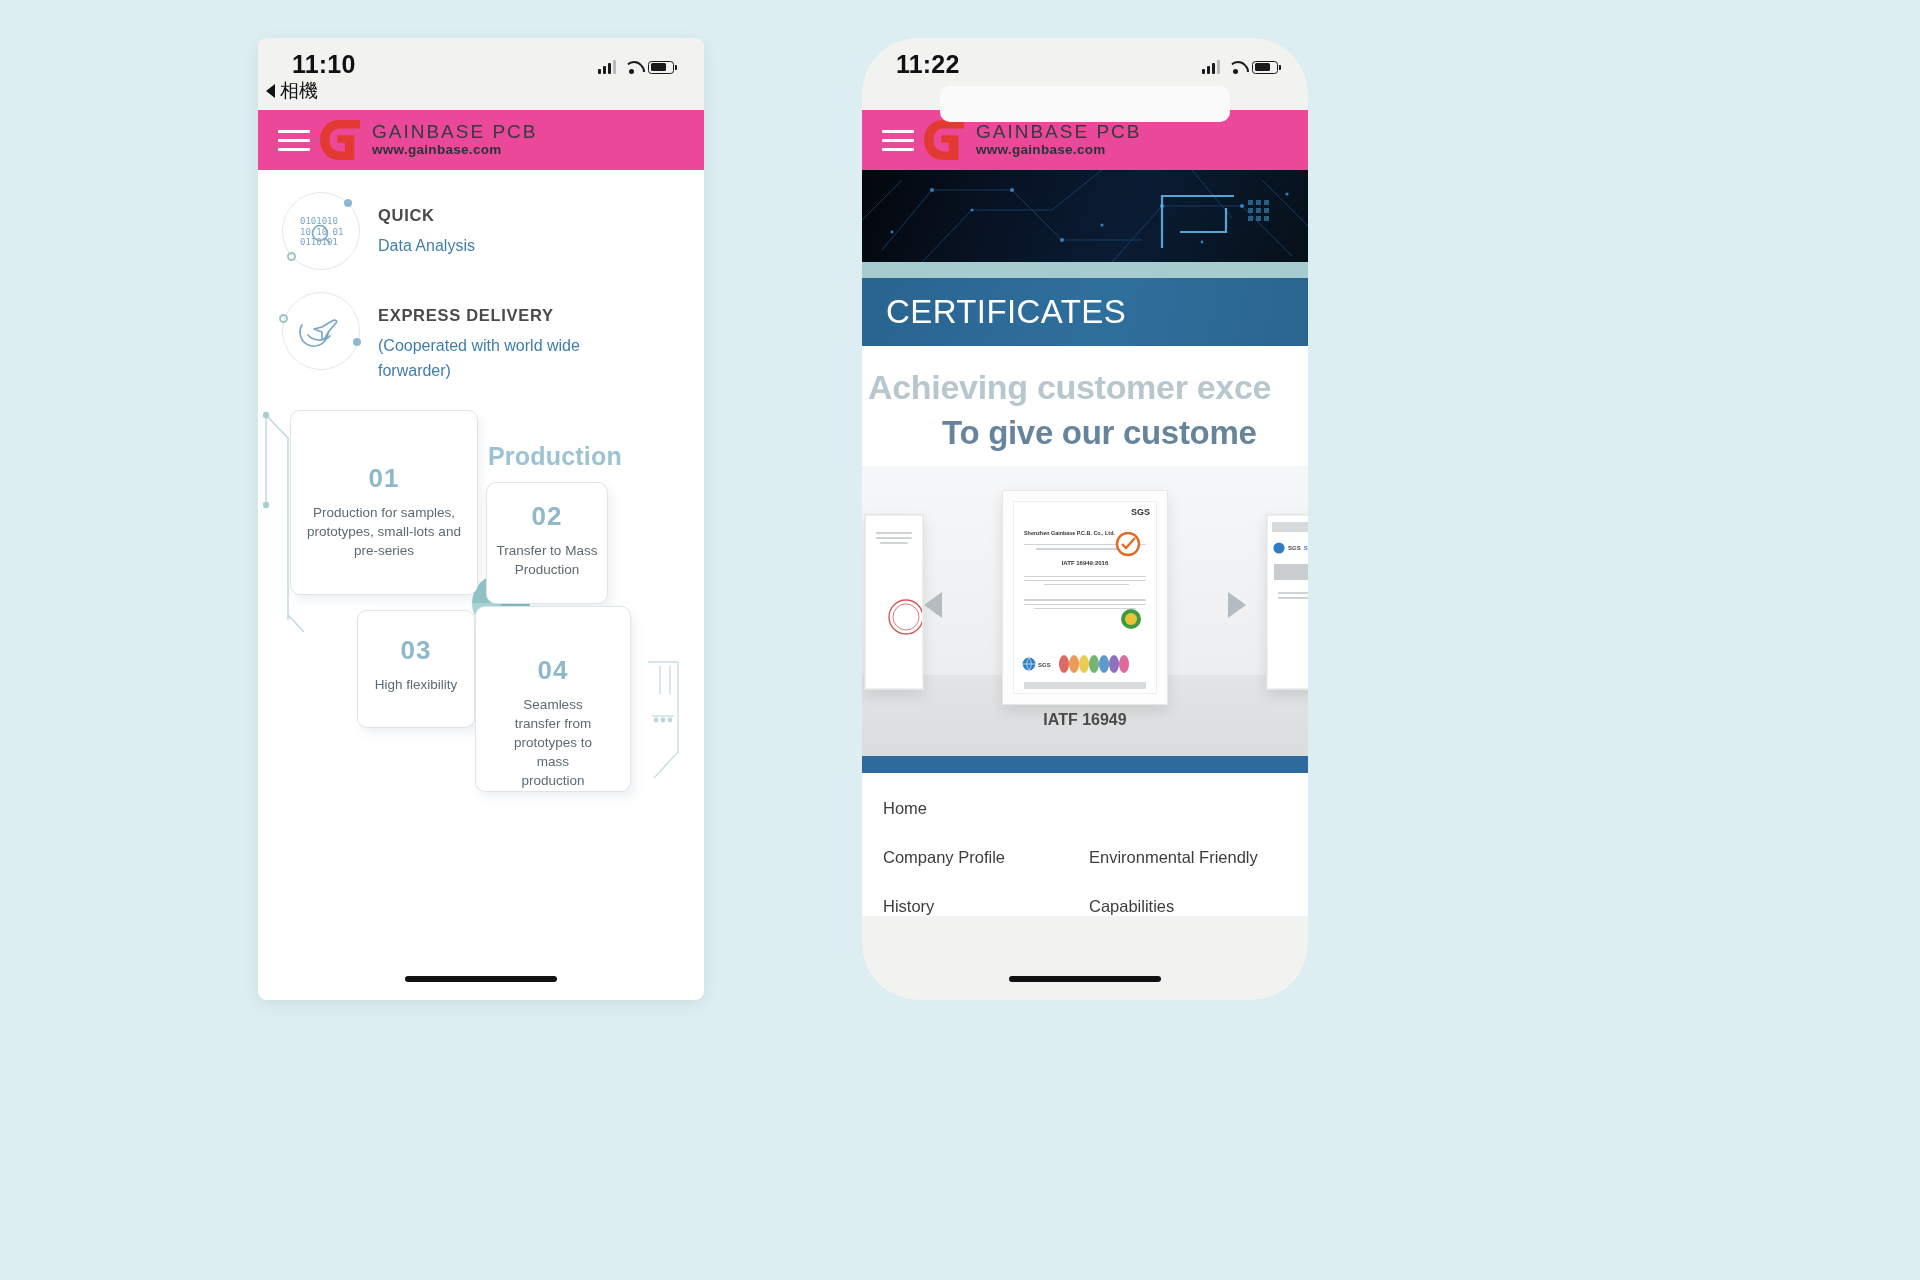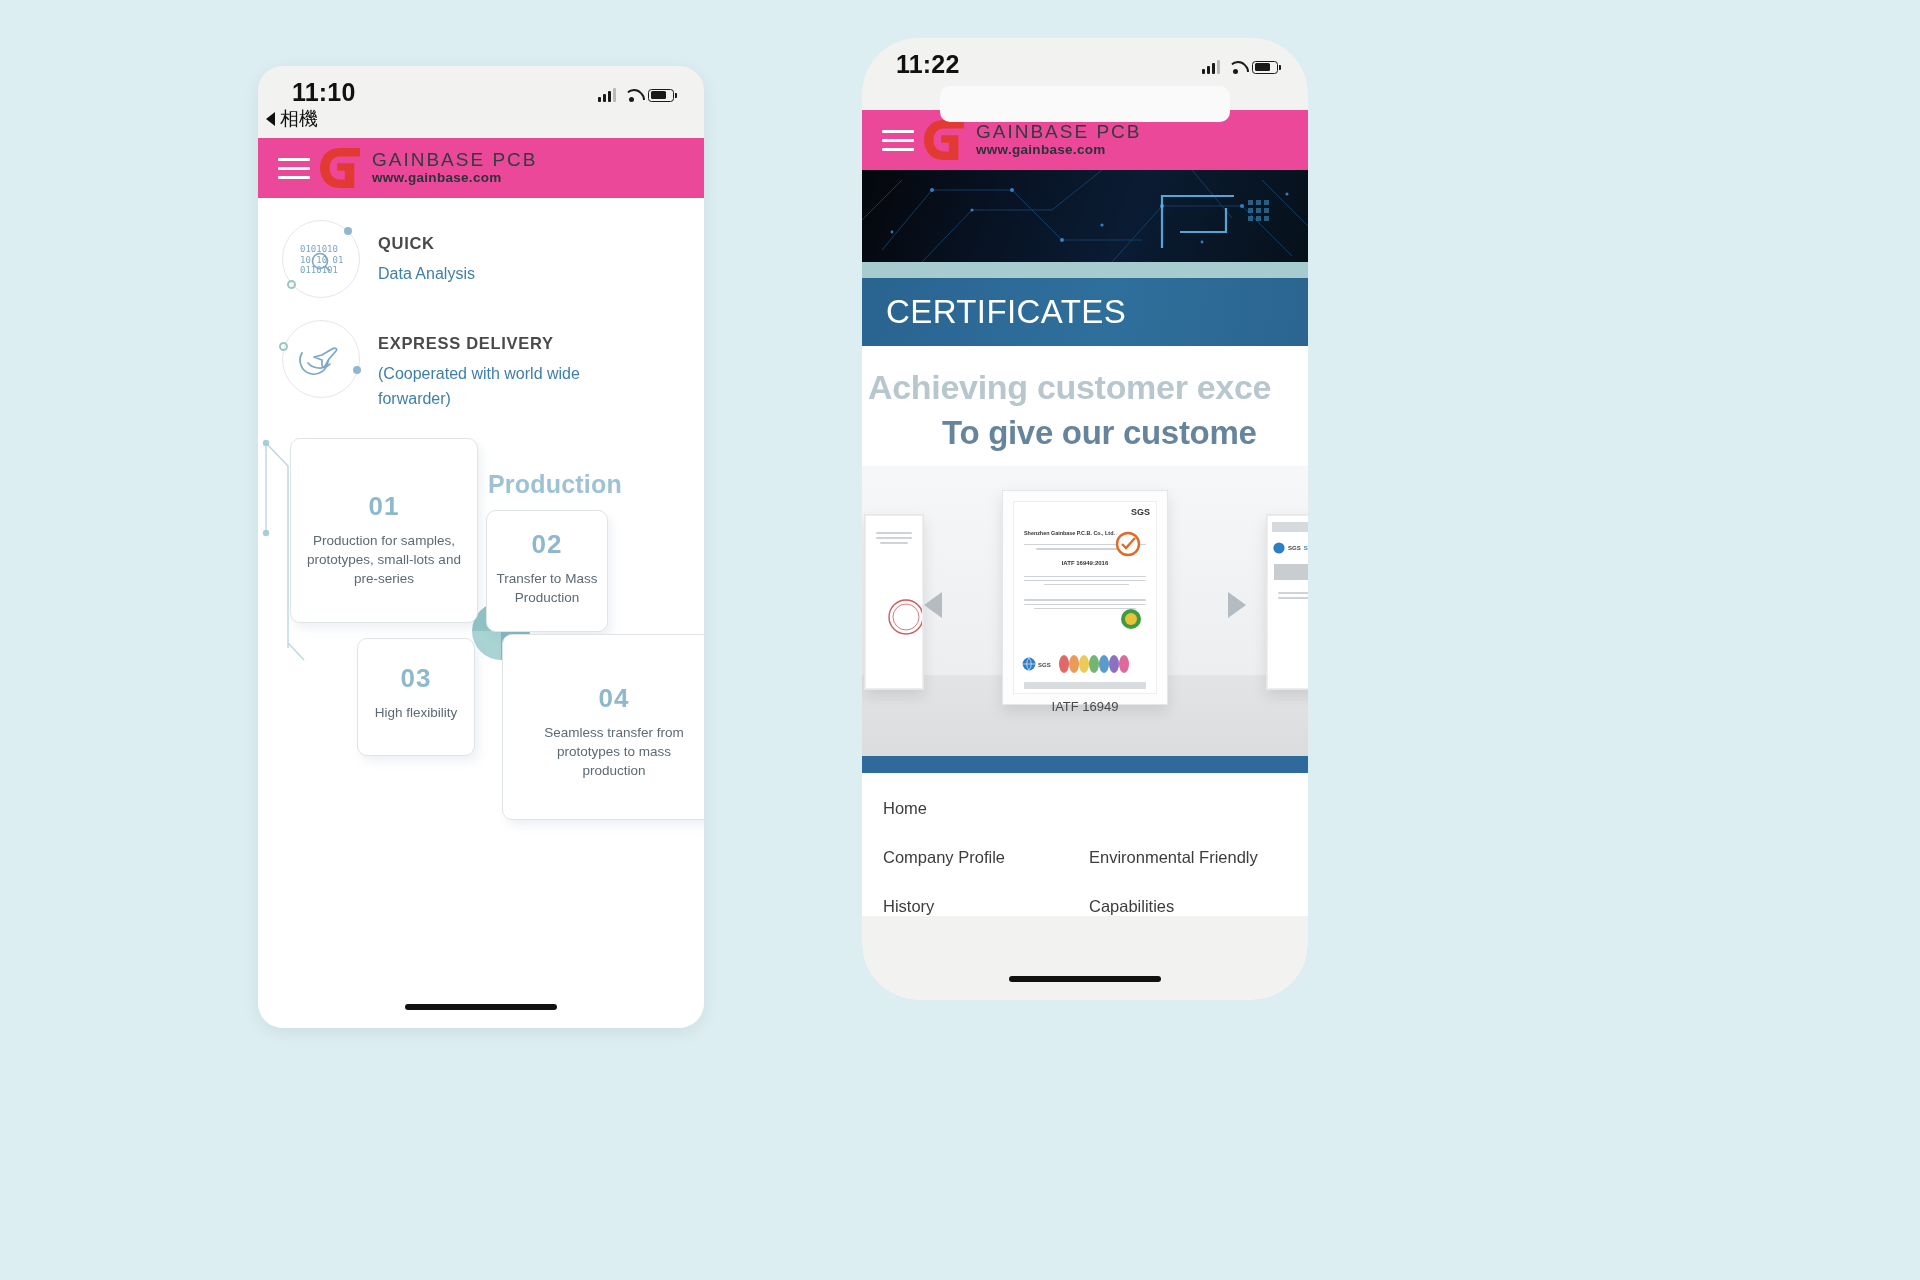--- a/index.html
+++ b/index.html
@@ -13,23 +13,22 @@
 
   
   .phone {
     position: absolute;
     background: #f2f2f0;
     overflow: hidden;
   }
   .phone-left {
     left: 258px; top: 38px;
     width: 446px; height: 962px;
-    border-radius: 25px;
+    border-radius: 9px;
     box-shadow: 0 4px 18px rgba(0,0,0,.07);
-    margin-top: 28px;
   }
   .phone-right {
     left: 862px; top: 38px;
     width: 446px; height: 962px;
     border-radius: 56px;
     box-shadow: 0 4px 18px rgba(0,0,0,.07);
     clip-path: inset(0 0 0 0 round 56px);
   }
 
   
@@ -147,21 +146,21 @@
   }
   .card-num {
     font-size: 26px; font-weight: bold; color: #8fb8cd; letter-spacing: 1px;
   }
   .card-desc {
     font-size: 13.5px; color: #5d6a72; line-height: 1.42; margin-top: 9px;
   }
   .card01 { left: 32px; top: 0px; width: 188px; height: 185px; padding: 52px 14px 0; }
   .card02 { left: 228px; top: 72px; width: 122px; height: 122px; padding: 18px 8px 0; }
   .card03 { left: 99px; top: 200px; width: 118px; height: 118px; padding: 24px 8px 0; }
-  .card04 { left: 244px; top: 196px; width: 224px; height: 186px; padding: 48px 36px 0; }
+  .card04 { left: 217px; top: 196px; width: 156px; height: 186px; padding: 48px 36px 0; }
   .circle-deco {
     position: absolute; width: 58px; height: 58px; border-radius: 50%;
     left: 214px; top: 164px; overflow: hidden;
   }
   .circle-deco i { position: absolute; width: 29px; height: 29px; display:block; }
 
   .pcb-lines { position: absolute; left: 0; top: 0; }
 
   
   .home-bar {
@@ -217,22 +216,22 @@
     left: 62px;
     border-top: 13px solid transparent; border-bottom: 13px solid transparent;
     border-right: 18px solid #b4bcc2;
   }
   .arrow-right {
     right: 62px;
     border-top: 13px solid transparent; border-bottom: 13px solid transparent;
     border-left: 18px solid #b4bcc2;
   }
   .cert-caption {
-    position: absolute; left: 0; right: 0; top: 233px; text-align: center;
-    font-size: 13px; color: #4a4a4a;
+    position: absolute; left: 0; right: 0; top: 245px; text-align: center;
+    font-size: 16px; color: #4a4a4a; font-weight: bold;
   }
   .blue-bar { height: 17px; background: #2f6a9c; }
   .footer-nav { background: #fff; padding: 26px 21px 0; }
   .fnav-row { display: flex; margin-bottom: 30px; }
   .fnav-item { font-size: 16.5px; color: #3d3d3d; }
   .fnav-col1 { width: 206px; }
 </style>
 </head>
 <body>
 

